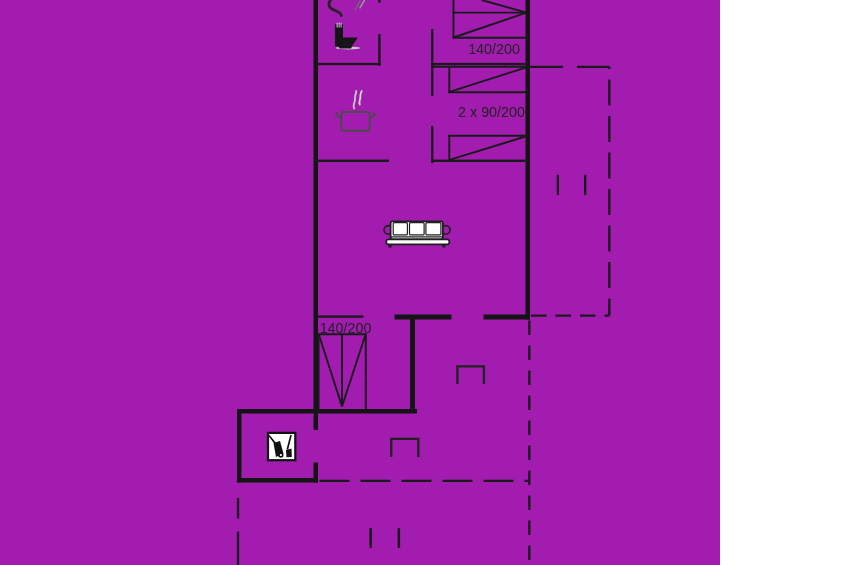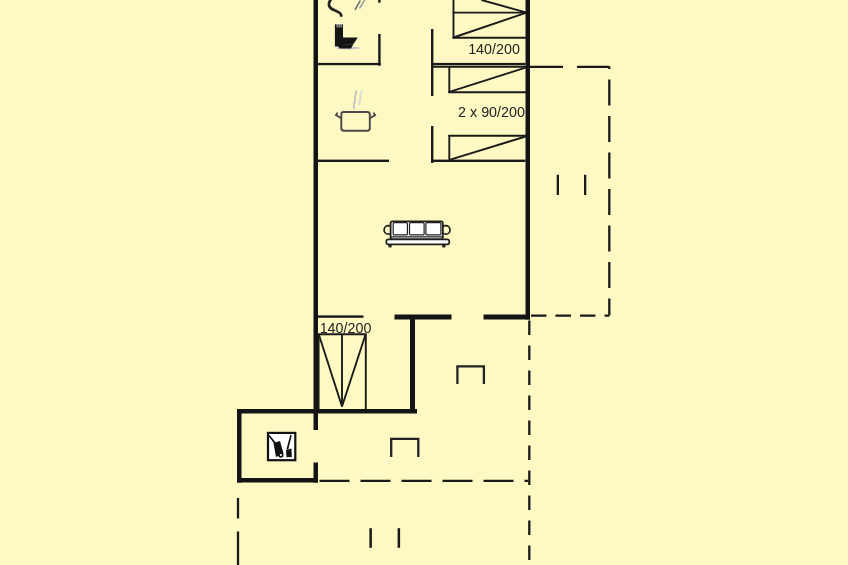--- a/index.html
+++ b/index.html
@@ -1,16 +1,16 @@
 <!DOCTYPE html>
 <html><head>
 <meta charset="utf-8">
 <style>
   html,body{margin:0;padding:0;background:#ffffff;}
-  .page{width:848px;height:565px;position:relative;background:#fef9c3;overflow:hidden;}
+  .page{width:720px;height:565px;position:relative;background:#a21caf;overflow:hidden;}
   svg{position:absolute;left:0;top:0;will-change:transform;}
   text{font-family:"Liberation Sans",sans-serif;fill:#222;opacity:0.999;}
 </style>
 </head>
 <body>
 <div class="page">
 <svg width="848" height="565" viewBox="0 0 848 565" fill="none">
 
   <rect x="313.5" y="0" width="4.5" height="430" fill="#141414"></rect>
 

